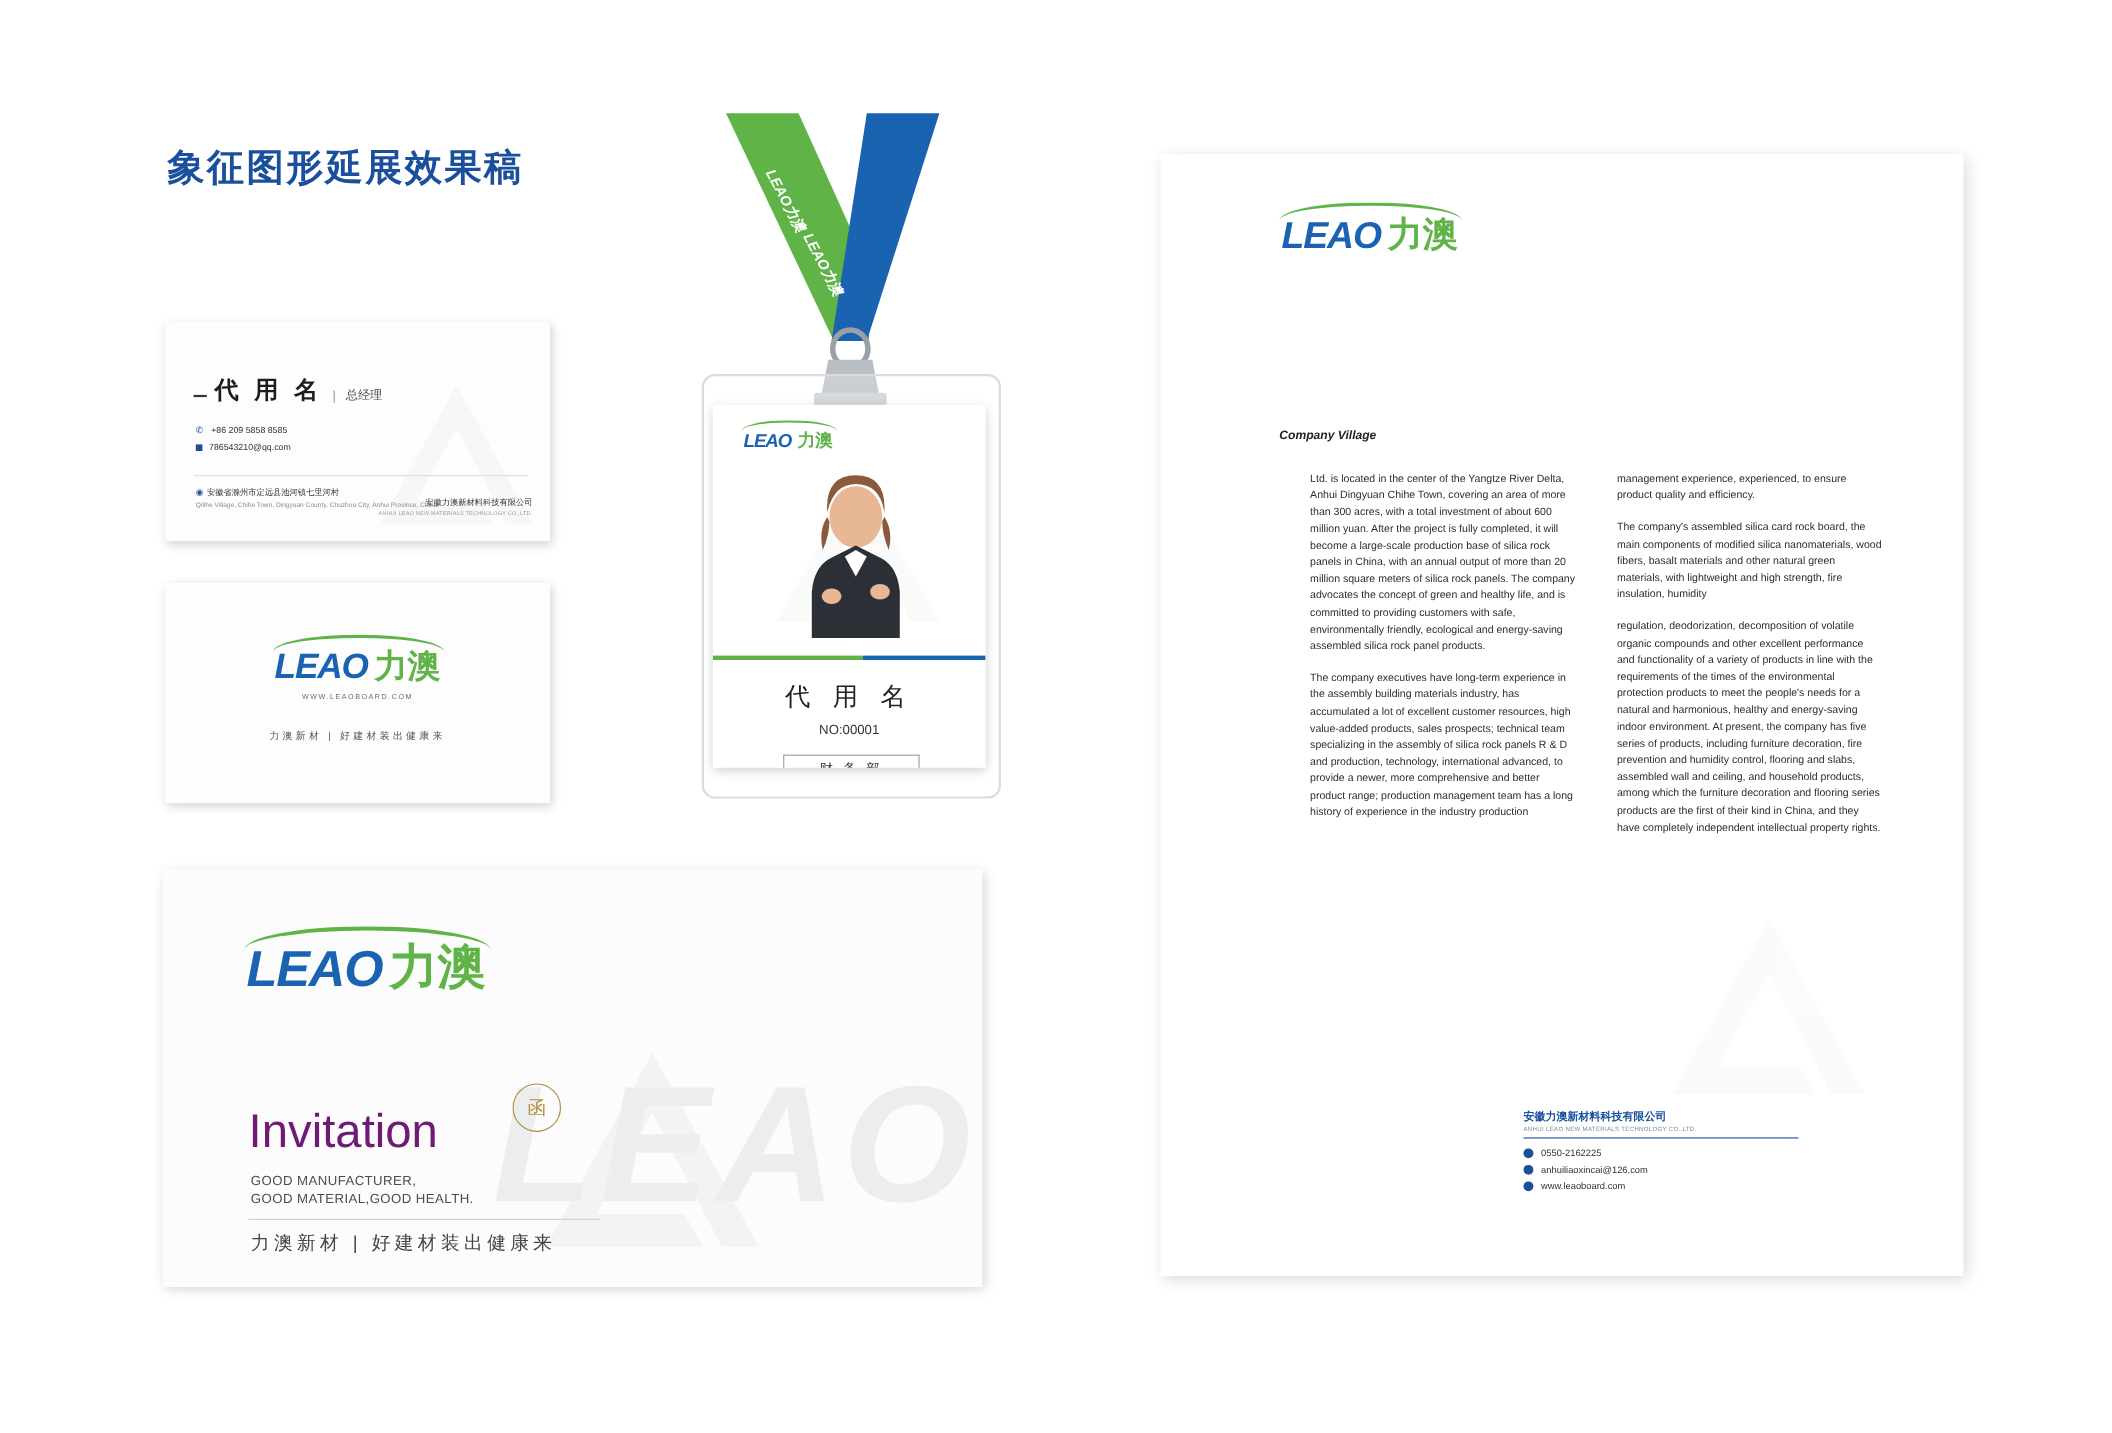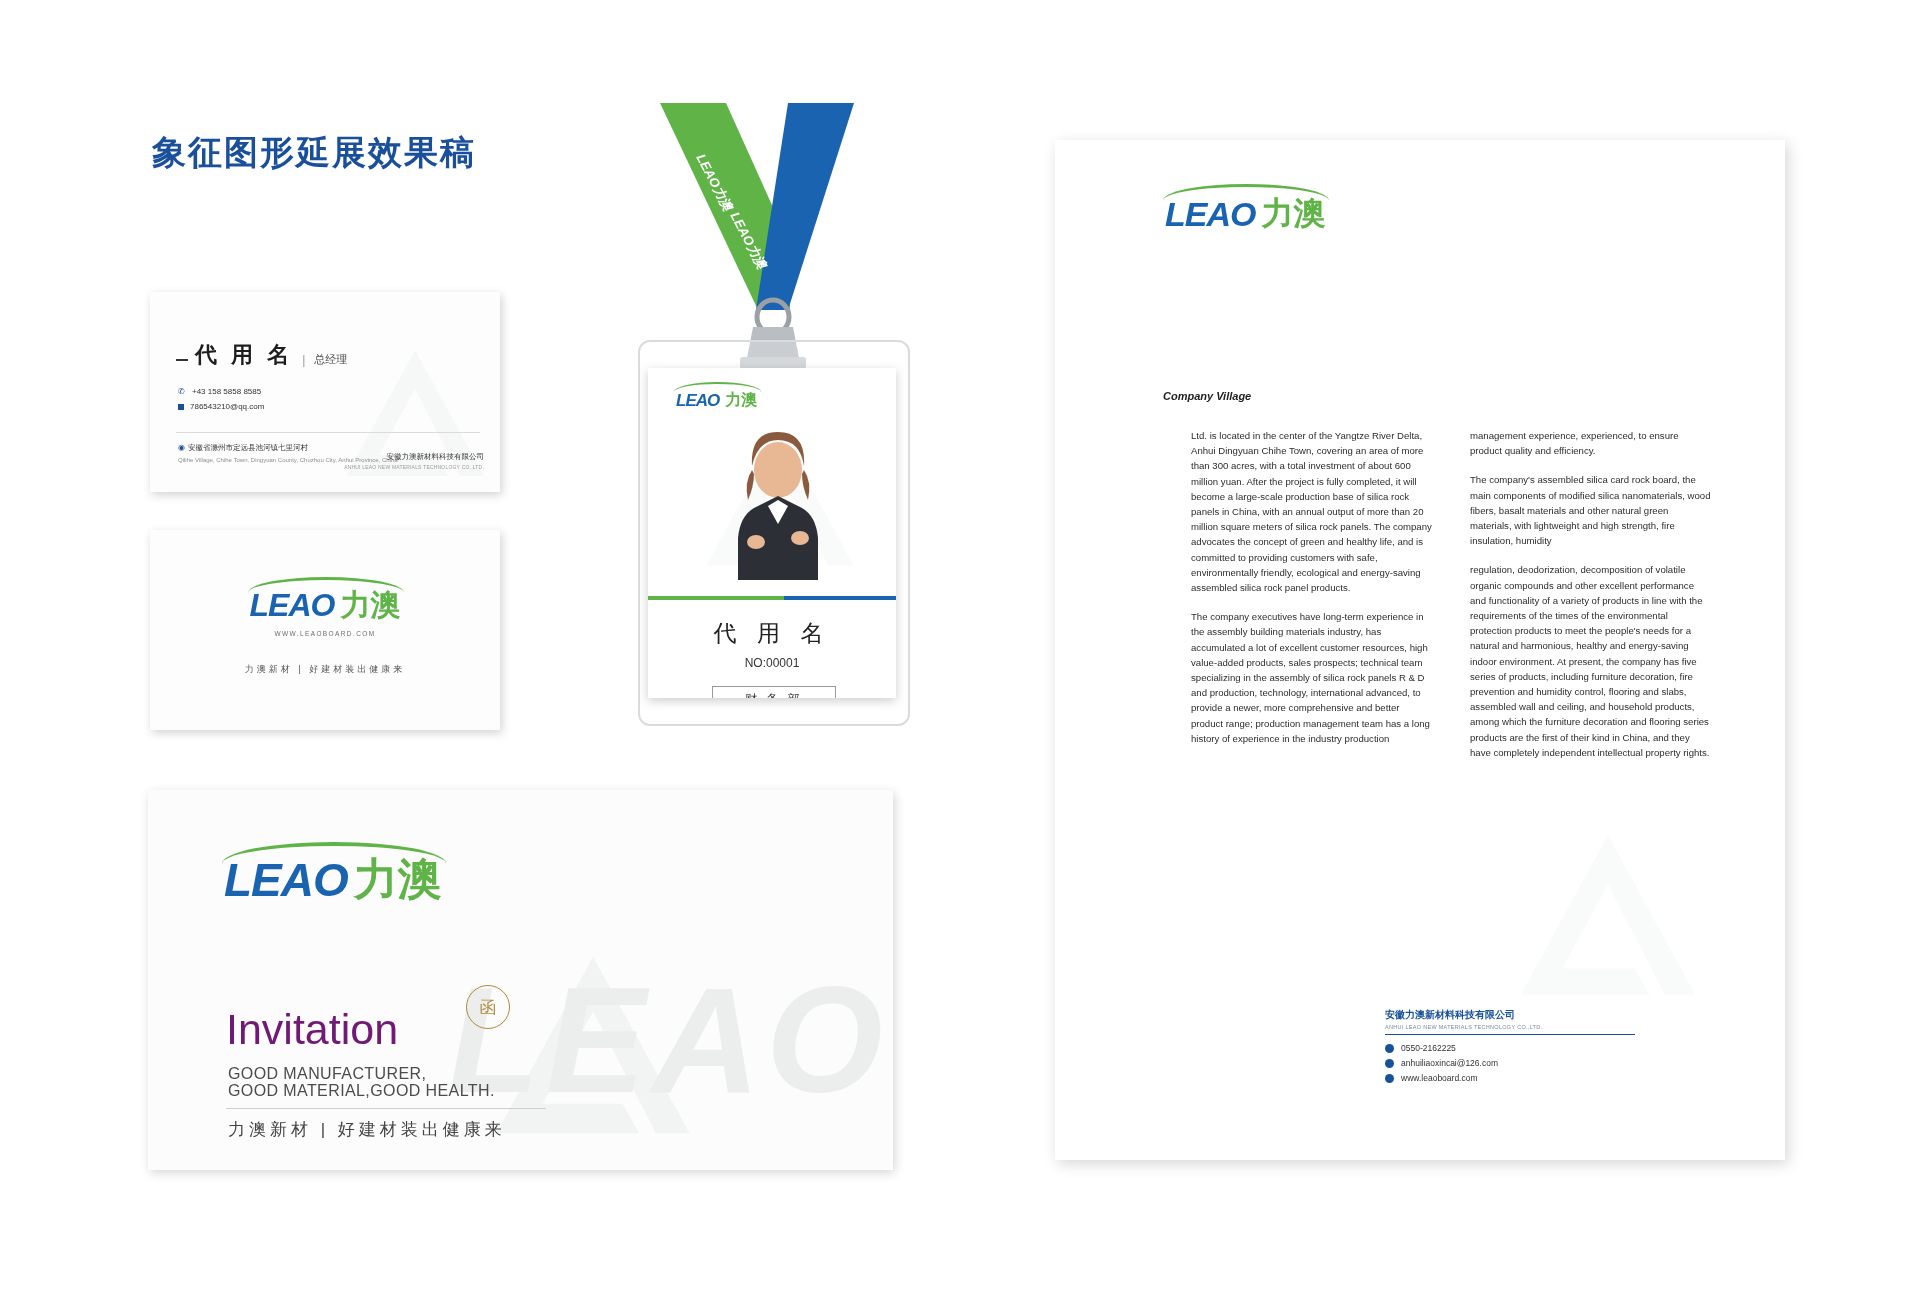--- a/index.html
+++ b/index.html
@@ -61,21 +61,21 @@
     font-size:150px;font-weight:bold;font-style:italic;color:#eceeee;
     letter-spacing:6px;line-height:1;user-select:none;
   }
   .invite .tri{position:absolute;left:340px;top:150px;width:210px;height:210px;opacity:.45;}
   .invite-logo{position:absolute;left:76px;top:60px;}
   .invite-word{position:absolute;left:78px;top:215px;font-size:43px;color:#701a75;}
   .invite-seal{
     position:absolute;left:318px;top:195px;width:42px;height:42px;border:1.5px solid #b08a3e;border-radius:50%;
     color:#b08a3e;font-size:17px;display:flex;align-items:center;justify-content:center;
   }
-  .invite-en{position:absolute;left:80px;top:275px;font-size:16px;color:#4c4c4c;line-height:17px;letter-spacing:.4px;}
+  .invite-en{position:absolute;left:80px;top:275px;font-size:12px;color:#4c4c4c;line-height:17px;letter-spacing:.4px;}
   .invite-rule{position:absolute;left:78px;width:320px;top:318px;height:1px;background:#cfcfcf;}
   .invite-cn{position:absolute;left:80px;top:328px;font-size:17px;color:#444;letter-spacing:4px;}
 
   
   .lanyard{position:absolute;left:640px;top:95px;width:300px;height:560px;}
   .badge-card{
     position:absolute;left:648px;top:368px;width:248px;height:330px;
     background:#ffffff;box-shadow:0 3px 10px rgba(0,0,0,.2);overflow:hidden;
   }
   .badge-holder{
@@ -132,21 +132,21 @@
     </svg>
     <div class="name-row">
       <span class="name-dash"></span>
       <span class="name-cn">代 用 名</span>
       <span class="name-sep">|</span>
       <span class="name-title">总经理</span>
     </div>
     <div class="contact">
       <div class="line">
         <span class="ic">✆</span>
-        <span>+43 158 5858 8585</span>
+        <span>+86 209 5858 8585</span>
       </div>
       <div class="line">
         <span class="sq"></span>
         <span>786543210@qq.com</span>
       </div>
     </div>
     <div class="card-rule"></div>
     <div class="addr">
       <div class="line">
         <span class="ic">◉</span>

